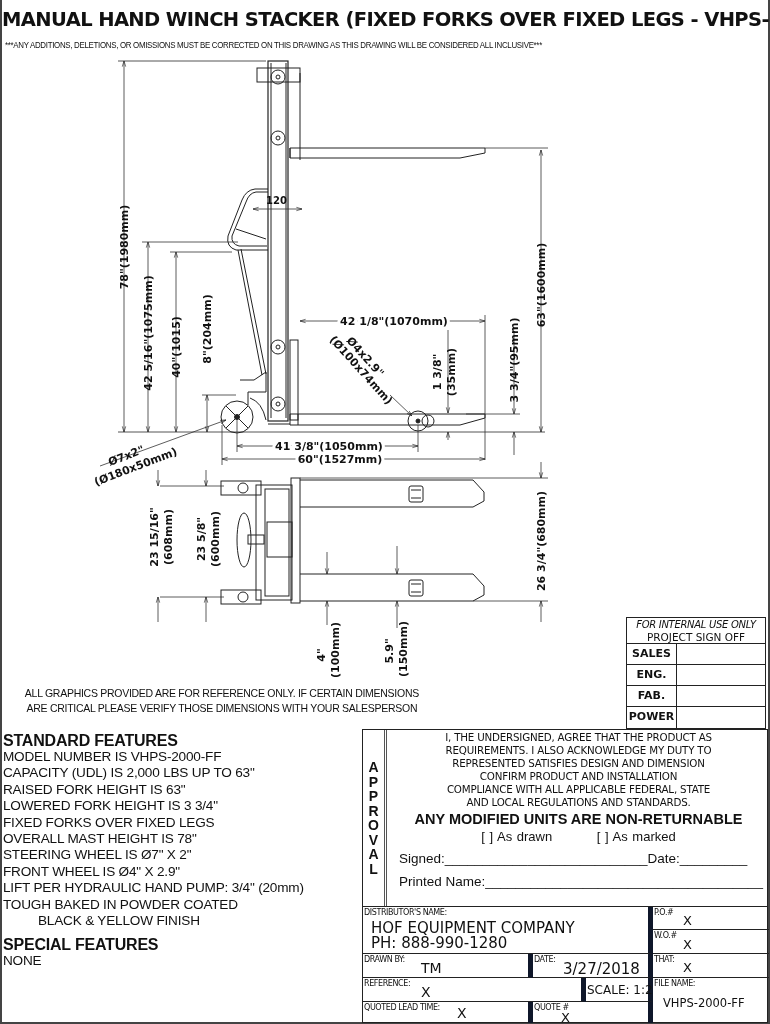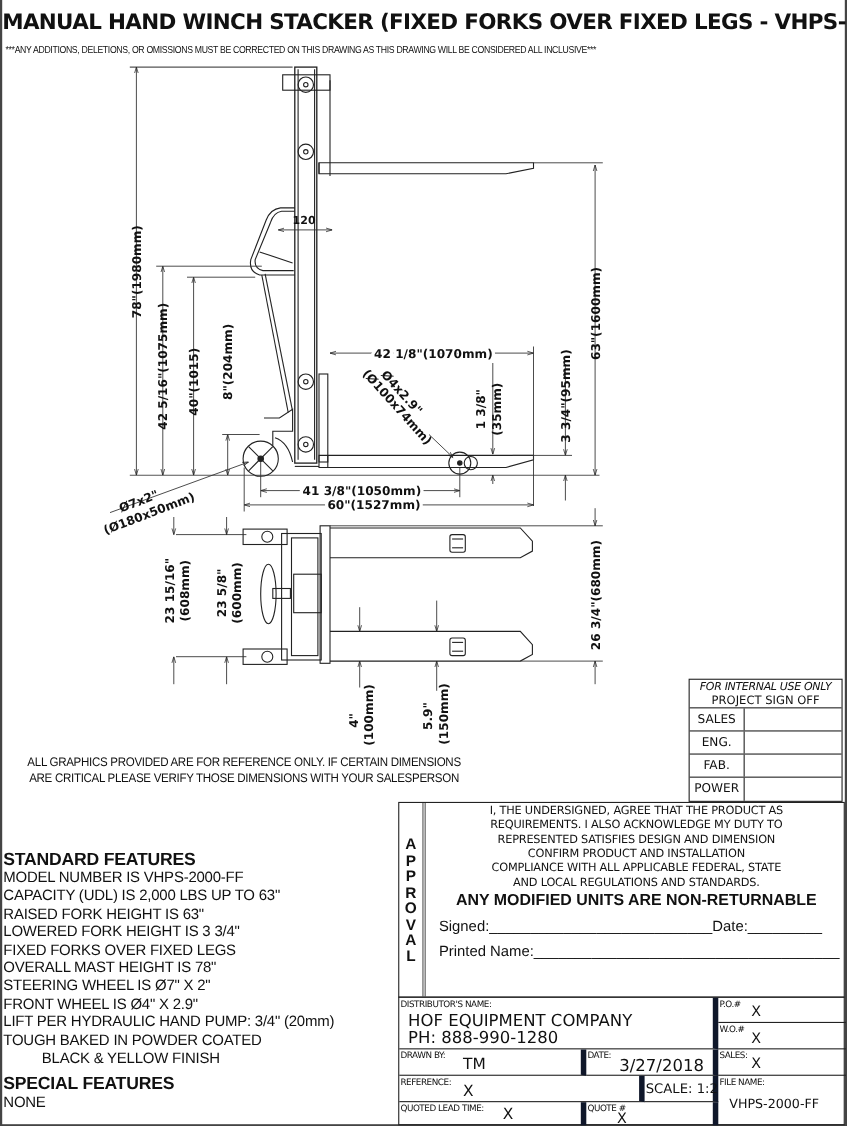--- a/index.html
+++ b/index.html
@@ -10,27 +10,27 @@
   .subtitle { position: absolute; left: 5px; top: 40px; font-size: 9.2px; letter-spacing: -0.35px; white-space: nowrap; transform: scaleX(0.86); transform-origin: left; }
   svg.drawing { position: absolute; left: 0; top: 0; }
   .dim { font-family: "DejaVu Sans", sans-serif; font-weight: bold; font-size: 11px; fill: #111; }
   .dimsm { font-family: "DejaVu Sans", sans-serif; font-weight: bold; font-size: 10px; fill: #111; }
 
   .signoff { position: absolute; left: 626px; top: 617px; width: 140px; border: 1px solid #222; font-family: "DejaVu Sans", sans-serif; }
   .signoff .hdr { text-align: center; font-size: 10.5px; line-height: 12px; padding-top: 1px; border-bottom: 1px solid #222; height: 26px; }
   .signoff .hdr .it { font-style: italic; font-size: 10px; letter-spacing: -0.3px; display:block; }
   .signoff .row { display: flex; height: 21px; border-bottom: 1px solid #222; }
   .signoff .row:last-child { border-bottom: none; }
-  .signoff .lbl { width: 50px; border-right: 1px solid #222; font-size: 11px; text-align: center; line-height: 20px; }
+  .signoff .lbl { width: 50px; border-right: 1px solid #222; font-size: 11px; text-align: center; line-height: 20px; font-weight: bold; }
   .signoff .val { flex: 1; }
 
   .disclaimer { position: absolute; left: 8px; top: 686px; width: 460px; text-align: center; font-size: 11.3px; line-height: 15px; letter-spacing: -0.3px; transform: scaleX(0.93); transform-origin: left top; }
 
   .features { position: absolute; left: 3px; top: 732px; font-size: 13.6px; line-height: 16.4px; letter-spacing: -0.2px; }
-  .features h2 { font-size: 16px; font-weight: bold; line-height: 17px; margin-top: 41px; }
+  .features h2 { font-size: 16px; font-weight: bold; line-height: 17px; }
   .features .indent { padding-left: 35px; }
   .features h2.special { margin-top: 7px; }
 
   .approval { position: absolute; left: 362px; top: 729px; width: 406px; height: 178px; border: 1px solid #222; }
   .approval .side { position: absolute; left: 0; top: 0; width: 24px; height: 176px; border-right: 3px double #555; display: flex; flex-direction: column; align-items: center; justify-content: center; font-weight: bold; font-size: 14px; line-height: 14.5px; }
   .approval .body { position: absolute; left: 27px; top: 0; width: 377px; font-family: "DejaVu Sans", sans-serif; }
   .approval .agree { text-align: center; font-size: 10.3px; line-height: 13px; letter-spacing: -0.2px; margin-top: 1px; }
   .approval .nonret { text-align: center; font-family: "Liberation Sans", sans-serif; font-weight: bold; font-size: 14.5px; margin-top: 2px; }
   .approval .opts { text-align: center; font-family: "Liberation Sans", sans-serif; font-size: 13px; margin-top: 2px; word-spacing: 1px; }
   .approval .opts span { margin: 0 20px; }
@@ -266,20 +266,24 @@
   <div class="body">
     <div class="agree">
       <div>I, THE UNDERSIGNED, AGREE THAT THE PRODUCT AS</div>
       <div>REQUIREMENTS.  I ALSO ACKNOWLEDGE MY DUTY TO</div>
       <div>REPRESENTED SATISFIES DESIGN AND DIMENSION</div>
       <div>CONFIRM PRODUCT AND INSTALLATION</div>
       <div>COMPLIANCE WITH ALL APPLICABLE FEDERAL, STATE</div>
       <div>AND LOCAL REGULATIONS AND STANDARDS.</div>
     </div>
     <div class="nonret">ANY MODIFIED UNITS ARE NON-RETURNABLE</div>
+    <div class="opts">
+      <span>[   ] As drawn</span>
+      <span>[   ] As marked</span>
+    </div>
     <div class="signed">
       <span>Signed:___________________________</span><span>Date:_________</span>
     </div>
     <div class="printed">Printed Name:_____________________________________</div>
   </div>
 </div>
 
 <div class="tbl">
   <div class="cell" style="left:0;top:0;width:290px;height:47px;">
     <span class="cap">DISTRIBUTOR'S NAME:</span>
@@ -296,21 +300,21 @@
   </div>
   <div class="cell" style="left:0;top:47px;width:170px;height:24px;">
     <span class="cap">DRAWN BY:</span>
     <span class="v" style="left:58px;top:6px;font-size:14px;">TM</span>
   </div>
   <div class="cell" style="left:170px;top:47px;width:120px;height:24px;">
     <span class="cap">DATE:</span>
     <span class="v" style="left:30px;top:6px;font-size:15px;">3/27/2018</span>
   </div>
   <div class="cell" style="left:290px;top:47px;width:116px;height:24px;border-right:none;">
-    <span class="cap">SALES:</span>
+    <span class="cap">THAT:</span>
     <span class="v" style="left:30px;top:6px;font-size:13px;">X</span>
   </div>
   <div class="cell" style="left:0;top:71px;width:223px;height:24px;">
     <span class="cap">REFERENCE:</span>
     <span class="v" style="left:58px;top:6px;font-size:14px;">X</span>
   </div>
   <div class="cell" style="left:223px;top:71px;width:67px;height:24px;">
     <span class="v" style="left:1px;top:5px;font-size:12px;">SCALE: 1:2</span>
   </div>
   <div class="cell" style="left:290px;top:71px;width:116px;height:45px;border-right:none;border-bottom:none;">

